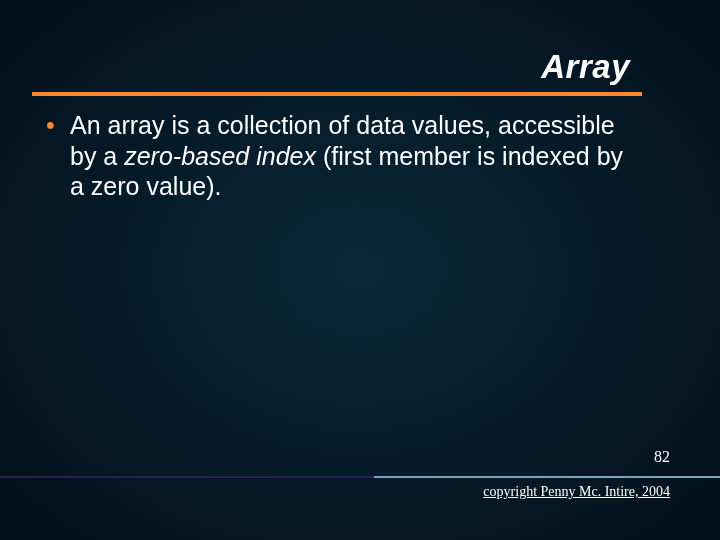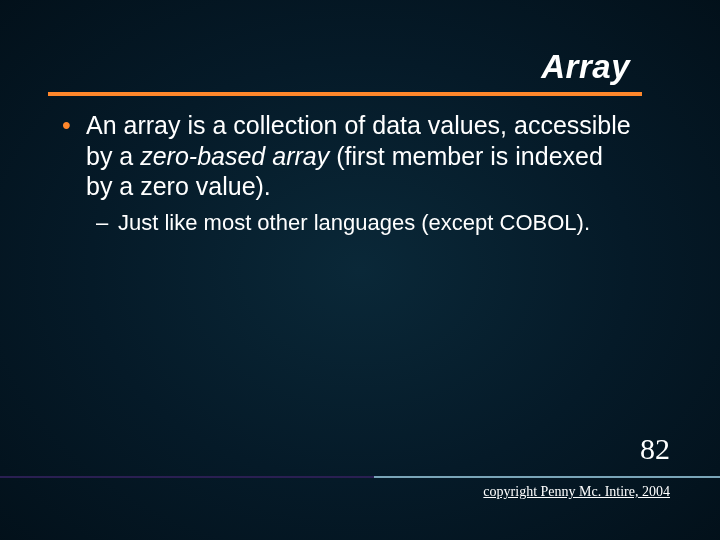--- a/index.html
+++ b/index.html
@@ -8,21 +8,21 @@
     background: #001018;
     background: radial-gradient(ellipse 900px 700px at 50% 50%, #0a2838 0%, #051a28 30%, #020f18 60%, #000608 100%);
     font-family: Verdana, Geneva, sans-serif;
     color: #ffffff;
     position: relative;
   }
   .slide {
     width: 720px;
     height: 508px;
     position: relative;
-    padding: 48px 48px 0 48px;
+    padding: 48px 48px 0 32px;
   }
   .title-wrap {
     text-align: right;
     padding-right: 42px;
     margin-bottom: 6px;
   }
   .title {
     font-weight: bold;
     font-size: 33px;
     font-style: italic;
@@ -74,21 +74,21 @@
     font-size: 22px;
   }
   .emph {
     font-style: italic;
   }
   .page-num {
     position: absolute;
     right: 50px;
     bottom: 42px;
     font-family: "Times New Roman", Times, serif;
-    font-size: 30px;
+    font-size: 16px;
     color: #ffffff;
   }
   .footer-line {
     position: absolute;
     left: 0;
     bottom: 30px;
     height: 2px;
     width: 100%;
     display: flex;
   }
@@ -115,26 +115,21 @@
 
 <div class="slide">
   <div class="title-wrap">
     <div class="title">Array</div>
   </div>
   <div class="title-underline"></div>
 
   <div class="content">
     <ul class="level1">
       <li>
-        <span>An array is a collection of data values, accessible by a </span><span class="emph">zero-based array</span><span> (first member is indexed by a zero value).</span>
-        <ul class="level2">
-          <li>
-            <span>Just like most other languages (except COBOL).</span>
-          </li>
-        </ul>
+        <span>An array is a collection of data values, accessible by a </span><span class="emph">zero-based index</span><span> (first member is indexed by a zero value).</span>
       </li>
     </ul>
   </div>
 
   <div class="page-num">82</div>
   <div class="footer-line">
     <div class="seg-dark"></div>
     <div class="seg-light"></div>
   </div>
   <div class="copyright">copyright Penny Mc. Intire, 2004</div>

